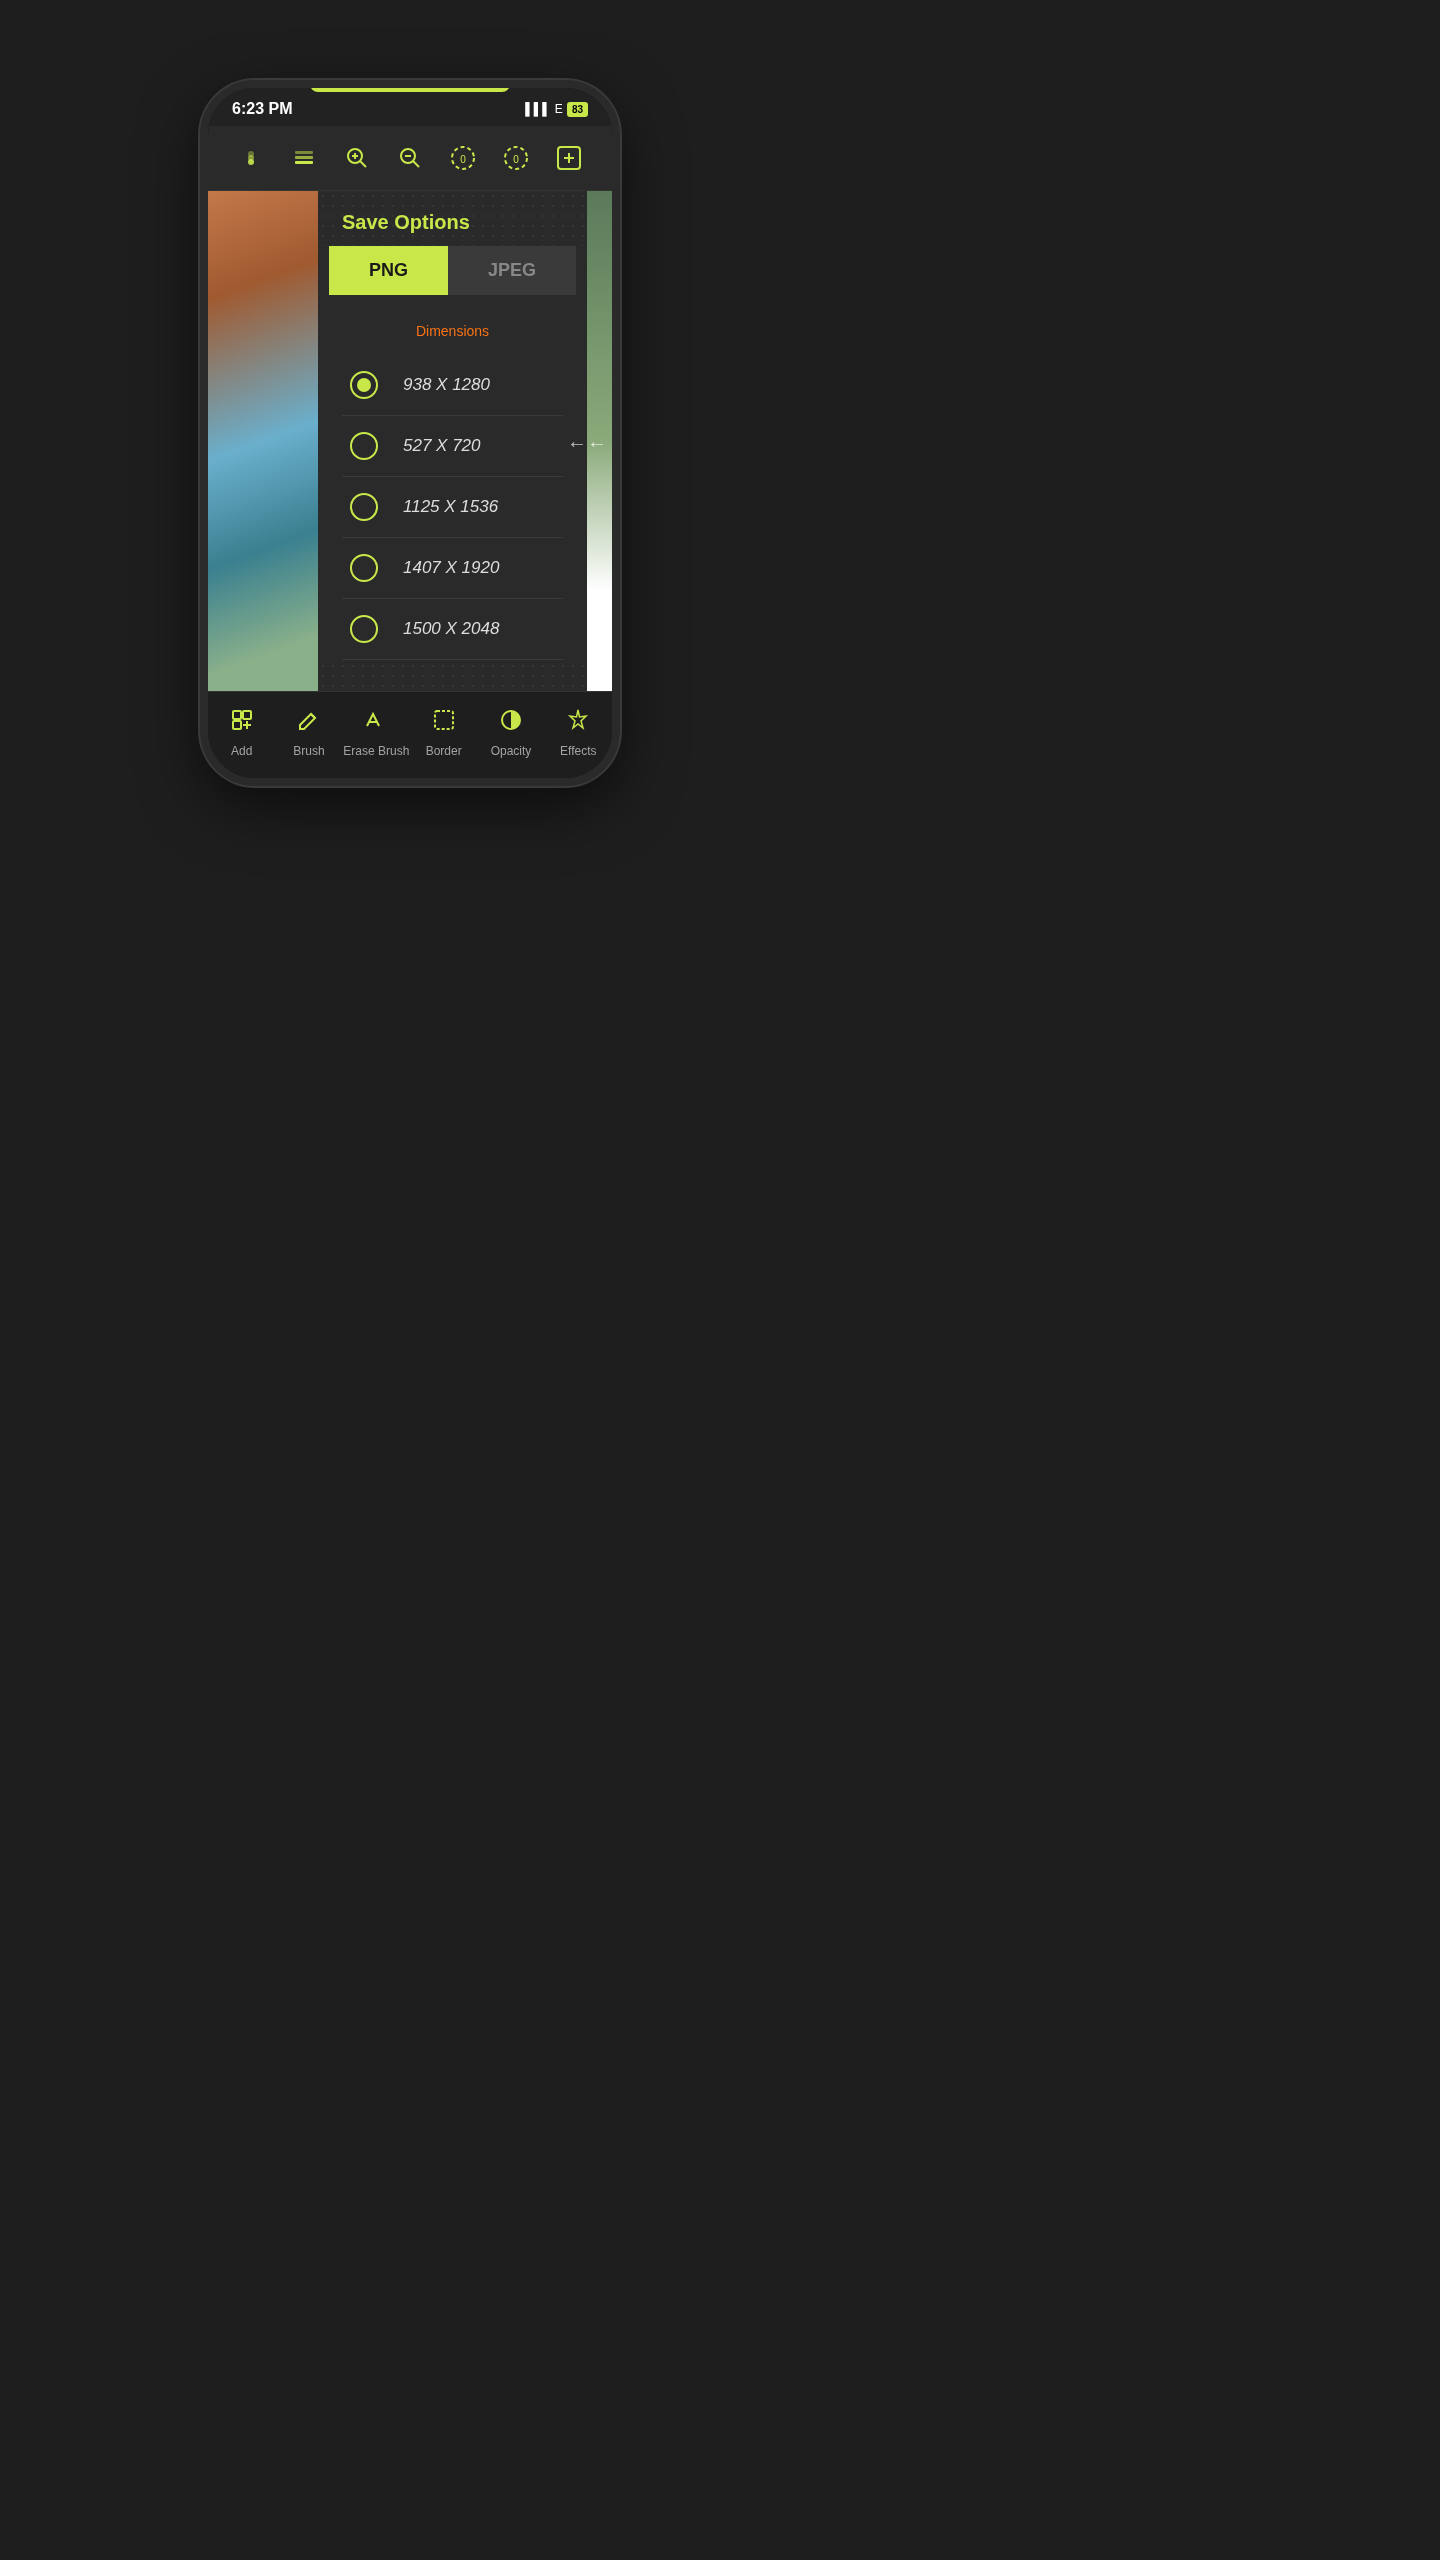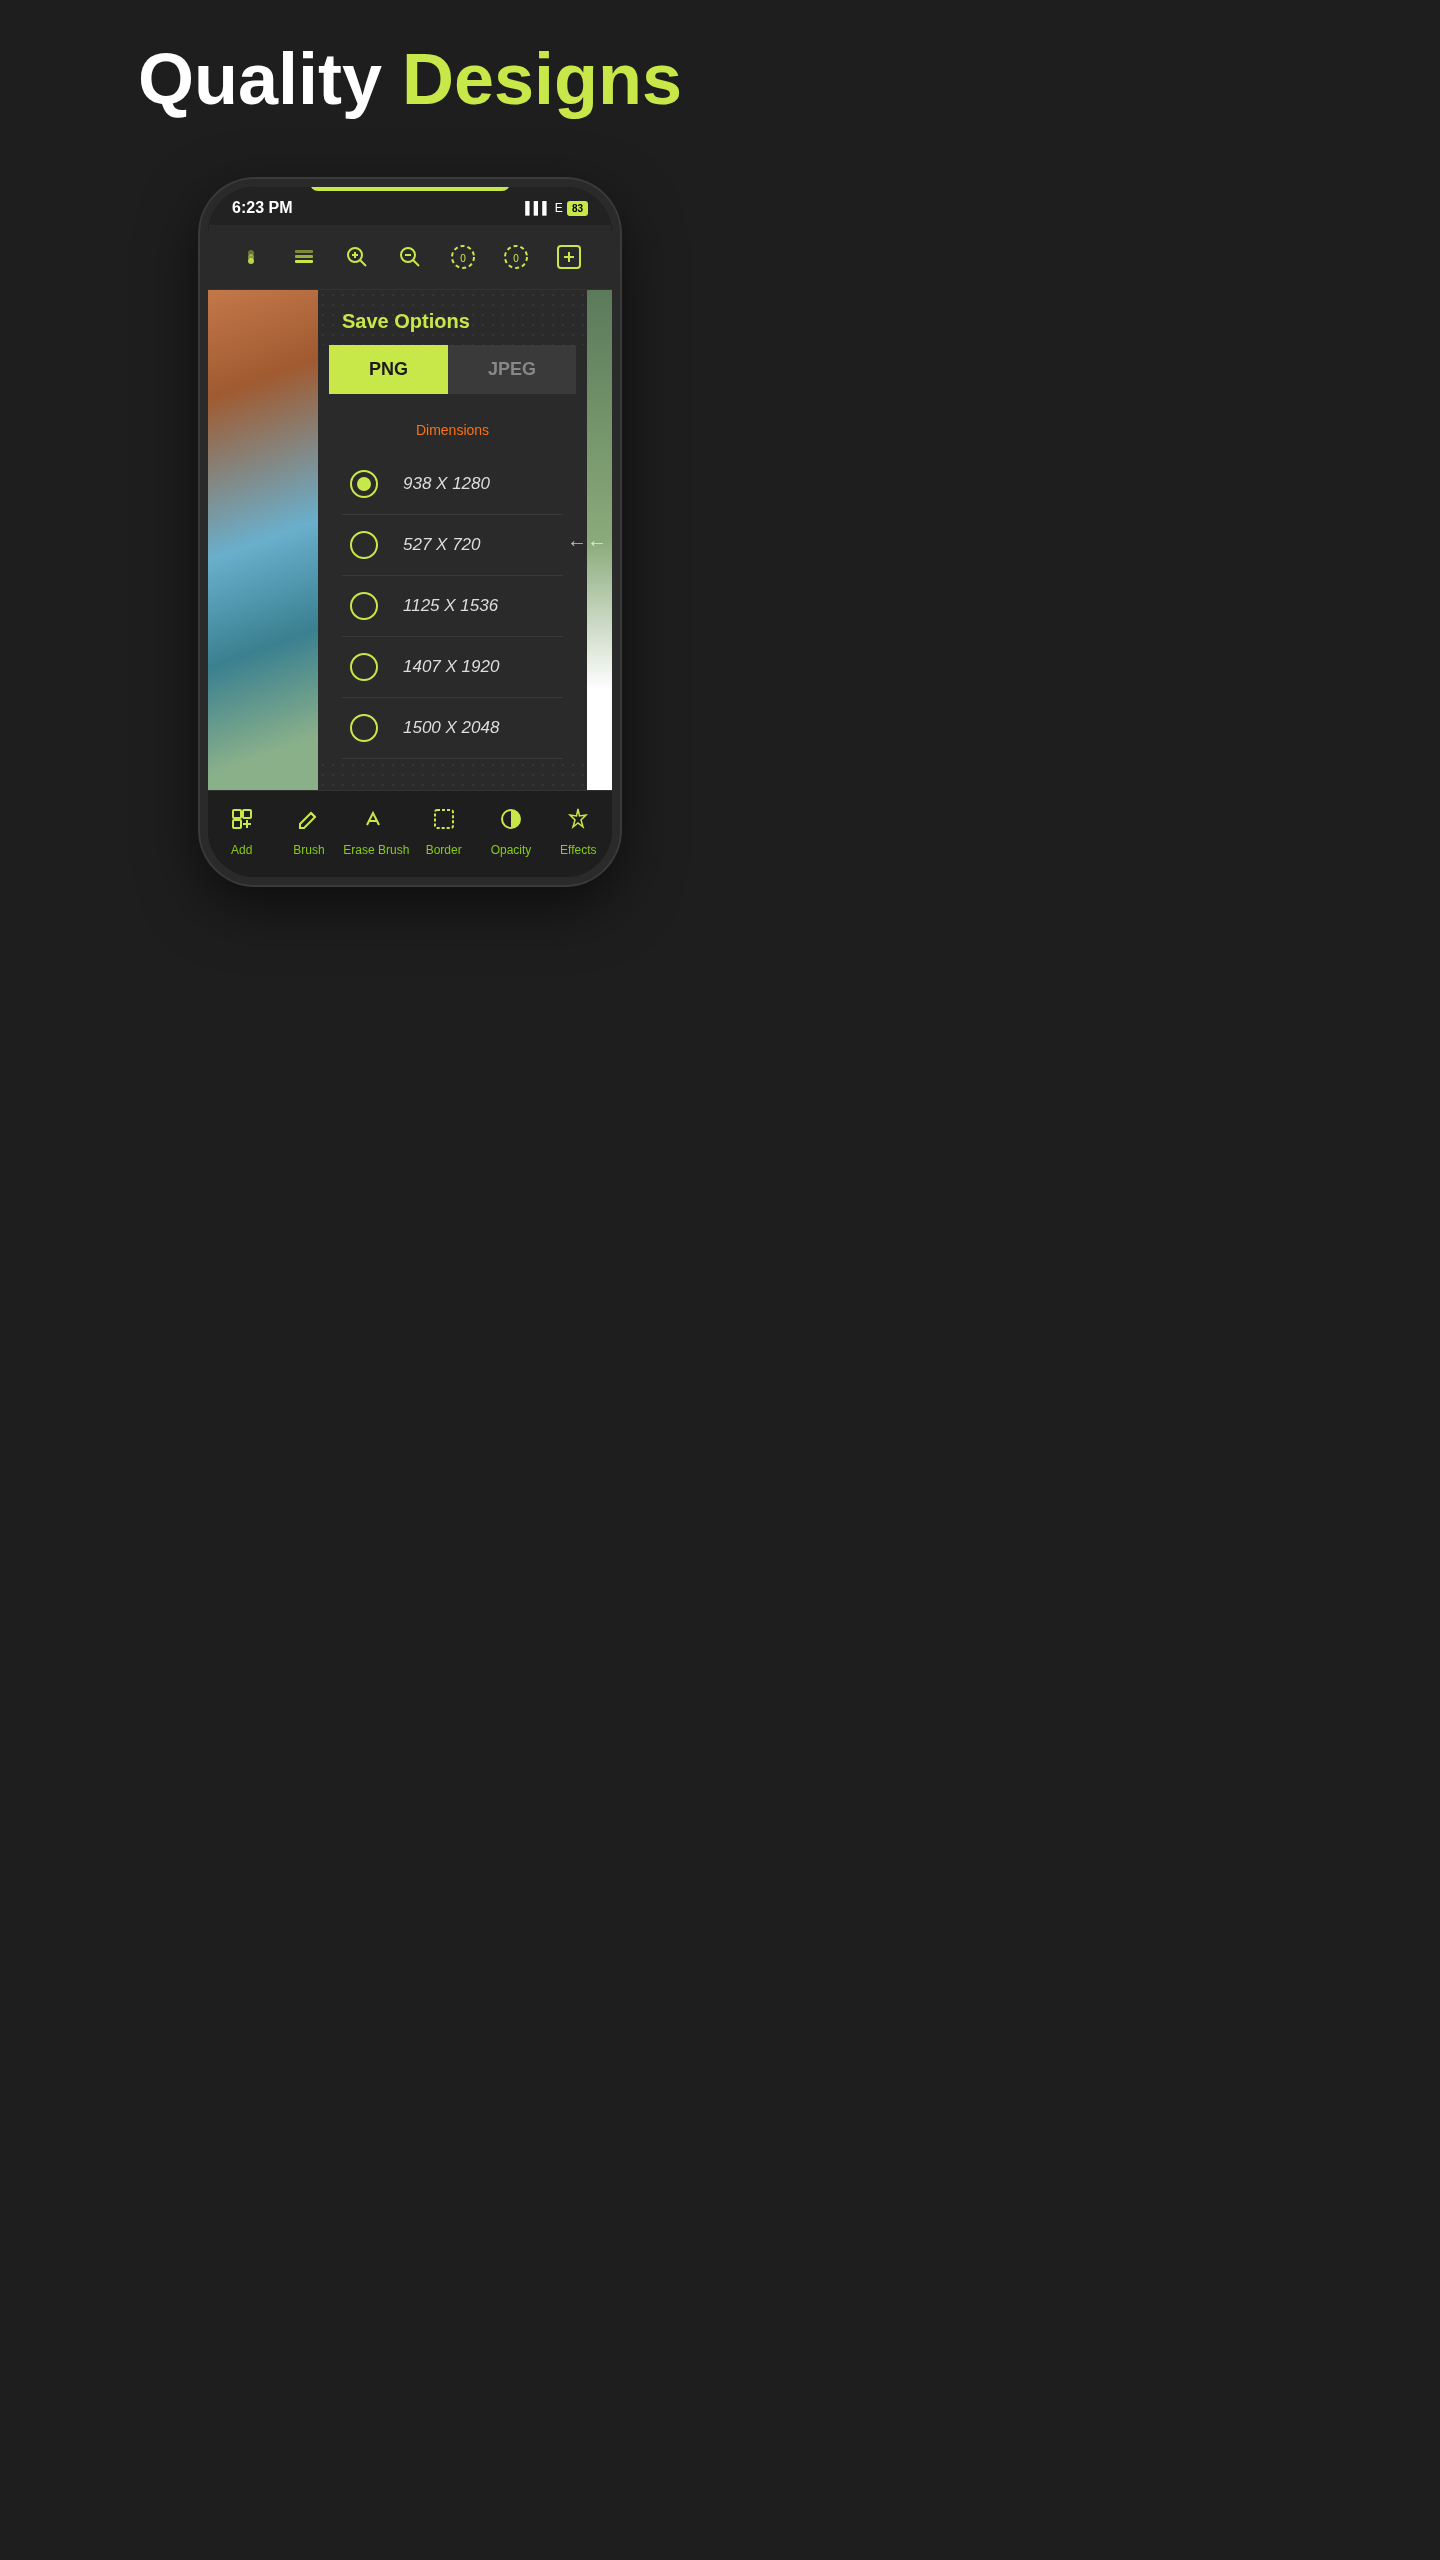--- a/index.html
+++ b/index.html
@@ -269,21 +269,21 @@
       cursor: pointer;
     }
 
     .nav-icon {
       font-size: 22px;
       color: #c8e84a;
     }
 
     .nav-label {
       font-size: 12px;
-      color: #84cc16;
+      color: #a3a3a3;
       font-weight: 400;
     }
 
     .canvas-container {
       position: relative;
       height: 500px;
       overflow: hidden;
     }
 
     .image-sidebar {
@@ -314,24 +314,20 @@
       width: 25px;
       bottom: 0;
       background: linear-gradient(180deg, #5a7a5a 0%, #8aaa7a 50%, #ffffff 80%);
       z-index: 1;
     }
   </style>
 </head>
 <body>
 
 <div class="header-section">
-  <h1 class="main-title">
-    <span class="title-white">Quality</span>
-    <span class="title-green">Designs</span>
-  </h1>
 </div>
 
 <div class="phone-mockup">
   <div class="side-btn-left-top"></div>
   <div class="side-btn-left-mid"></div>
   <div class="side-btn-right"></div>
 
   <div class="phone-inner">
 
     <div class="status-bar">

